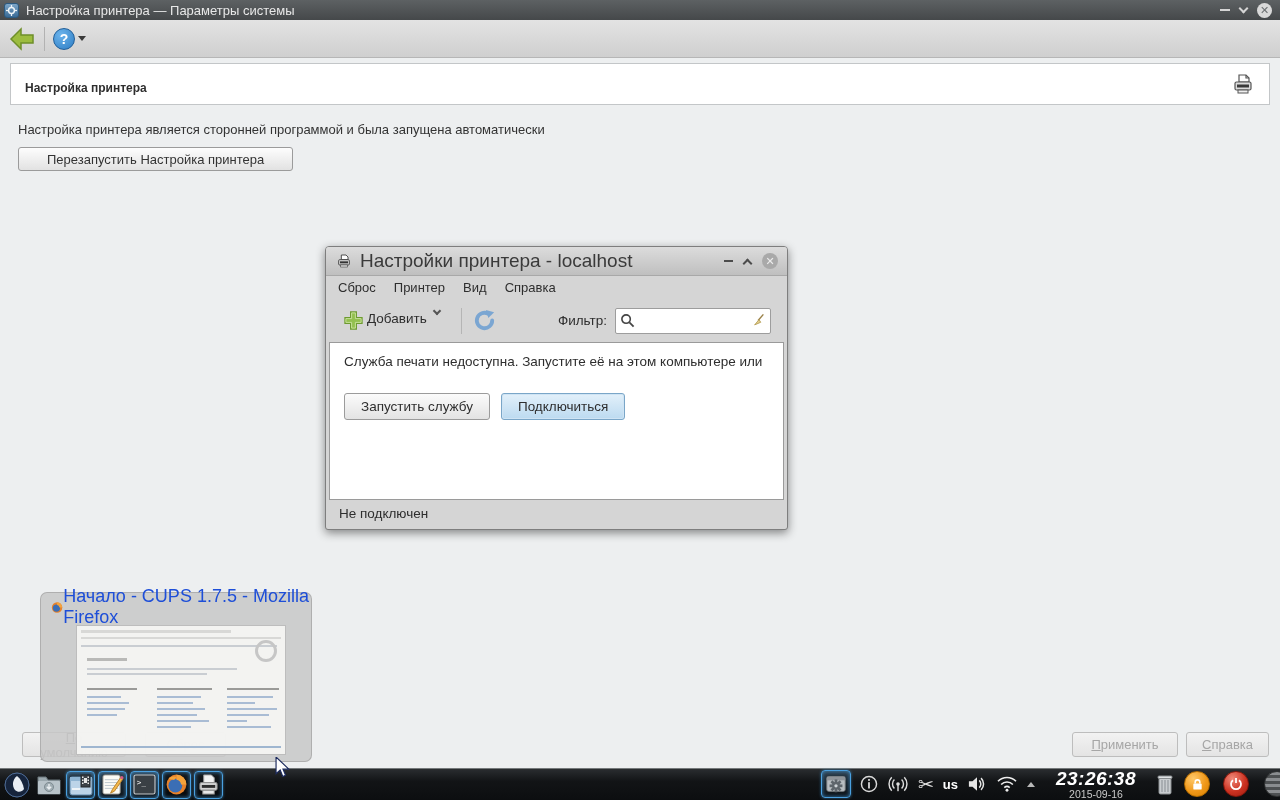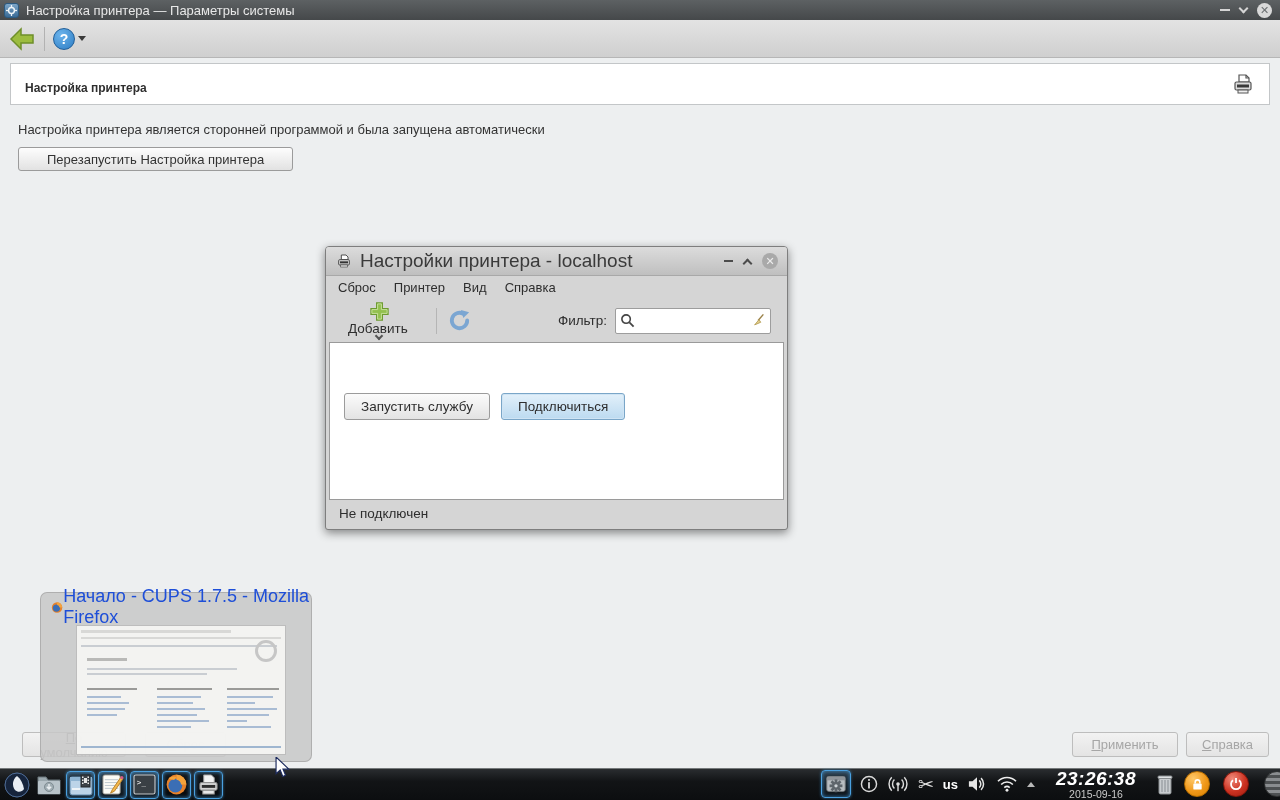--- a/index.html
+++ b/index.html
@@ -84,21 +84,21 @@
   .dwc-close { width:16px; height:16px; border-radius:50%; background:#a9a9a9; color:#eee; font-size:11px; font-weight:bold; display:flex; align-items:center; justify-content:center; line-height:1; }
   .dlg-menubar {
     position:absolute; left:0; top:29px; right:0; height:23px;
     display:flex; align-items:center; gap:18px; padding-left:12px;
     font-size:13px; color:#2e2e2e; background:#d5d5d5;
   }
   .dlg-toolbar {
     position:absolute; left:0; top:52px; right:0; height:43px;
     display:flex; align-items:center; background:#d5d5d5;
   }
-  .add-btn { display:flex; align-items:center; margin-left:11px; padding:3px 6px; border:1px solid transparent; border-radius:3px;flex-direction:column; }
+  .add-btn { display:flex; margin-left:11px; padding:3px 6px; border:1px solid transparent; border-radius:3px; }
   .add-btn .lbl { margin:0 7px 0 4px; font-size:13.5px; color:#2e2e2e; }
   .add-chev { width:6px; height:6px; border-right:2px solid #555; border-bottom:2px solid #555; transform:rotate(45deg); margin-top:-3px; }
   .dlg-tb-sep { width:1px; height:26px; background:#b5b5b5; margin:0 10px 0 14px; }
   .filter-label { margin-left:auto; margin-right:8px; font-size:13.5px; color:#2e2e2e; }
   .filter-box {
     width:156px; height:26px; margin-right:16px;
     background:#fff; border:1px solid #9d9d9d; border-radius:2px;
     display:flex; align-items:center; padding:0 4px;
   }
   .filter-input { flex:1; border:none; outline:none; font-size:13px; background:transparent; min-width:10px; }
@@ -264,20 +264,21 @@
         </svg>
       <input class="filter-input" value="" style="">
       <svg width="14" height="15" viewBox="0 0 16 16">
           <line x1="13" y1="1" x2="7" y2="8" stroke="#9a8148" stroke-width="1.6"></line>
           <path d="M8 7 L3 13 L10 10 Z" fill="#e3cf8e" stroke="#b59d54" stroke-width="1"></path>
         </svg>
     </div>
   </div>
   <div class="dlg-content">
     <div class="dlg-msg">
+      <div>Служба печати недоступна. Запустите её на этом компьютере или</div>
     </div>
     <div class="dlg-btn-row">
       <button class="dlg-btn">Запустить службу</button>
       <button class="dlg-btn primary">Подключиться</button>
     </div>
   </div>
   <div class="dlg-statusbar">
     <span>Не подключен</span>
   </div>
 </div>

